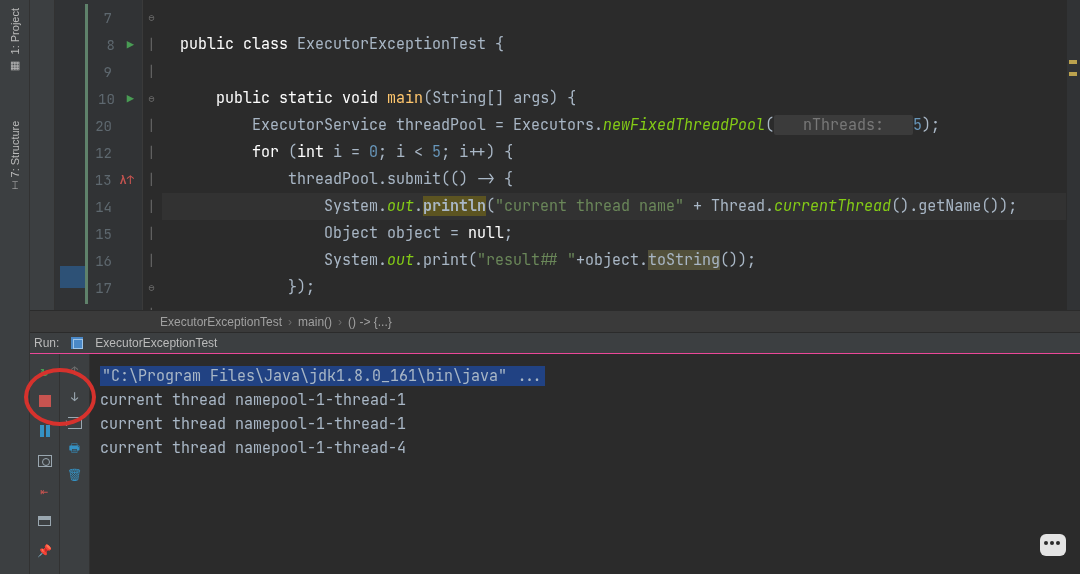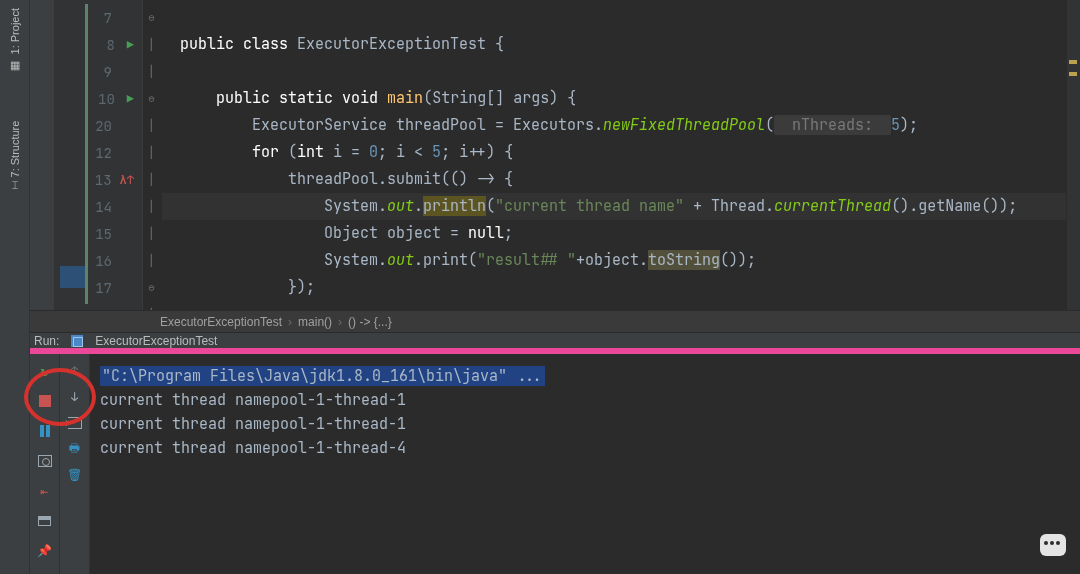--- a/index.html
+++ b/index.html
@@ -45,37 +45,37 @@
   .fold-col { width: 18px; display:flex; flex-direction:column; background:#2b2b2b; padding-top:4px; border-left:1px solid #3a3a3a;}
   .fold-cell { height:27px; display:flex; align-items:center; justify-content:center; color:#6e6e6e; font-size:10px;}
 
   .code-block { flex:1; padding-top:4px; padding-left:2px; overflow:hidden; line-height:27px; white-space: pre; font-size:15px;}
   .code-line { height:27px; }
   .hl-line { background: #323232; }
   .kw { color:#ffffff; }
   .num { color:#6897bb; }
   .str { color:#6a8759; }
   .fld { color:#84cc16; font-style:italic; }
-  .hint { background:#3b3b3b; color:#787878; padding:0 9px; border-radius:2px; font-style:normal;}
-  .warn { background:#5c5421; }
+  .hint { background:#3b3b3b; color:#787878; padding:0 20px; border-radius:2px; font-style:normal;}
+  .warn { background:#5c5421;font-weight:bold; }
   .warn2 { background:#52503a; }
   .fn { color:#ffc66d; }
 
   .breadcrumb {
     position:absolute; left:30px; top:310px; right:0; height:22px;
     background:#3a3a3a; color:#a0a0a0;
     font-family:"Segoe UI",sans-serif; font-size:12px;
     display:flex; align-items:center; padding-left:130px; gap:6px;
     border-top:1px solid #2b2b2b;
   }
   .bc-sep { color:#6b6b6b; }
 
   .run-tab-bar {
     position:absolute; left:30px; top:332px; right:0; height:22px;
-    background:#3c3f41; border-top:1px solid #2b2b2b; border-bottom:6px solid #ec4899;
+    background:#3c3f41; border-top:1px solid #2b2b2b; border-bottom:1px solid #ec4899;
     display:flex; align-items:center; font-family:"Segoe UI",sans-serif; font-size:12px;
     color:#bbb; padding-left:4px; gap:12px;
   }
   .run-label { color:#bbb; }
   .run-icon-sq { width:12px; height:12px; background:#4a88c7; display:inline-block; position:relative;}
   .run-icon-sq::after{content:"";position:absolute;left:2px;top:2px;width:8px;height:8px;border:1px solid #9ec4e8;}
 
   .run-panel {
     position:absolute; left:30px; top:354px; right:0; bottom:0;
     background:#2b2b2b; display:flex;

